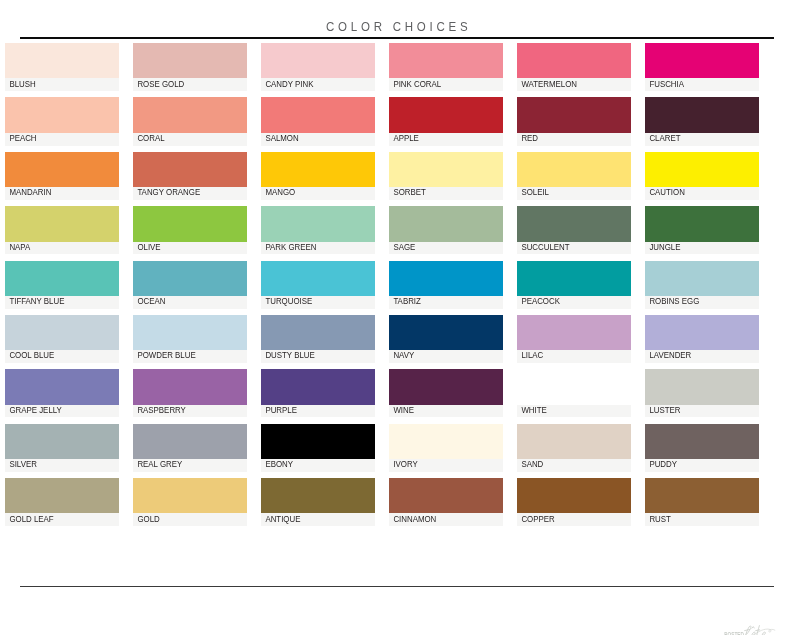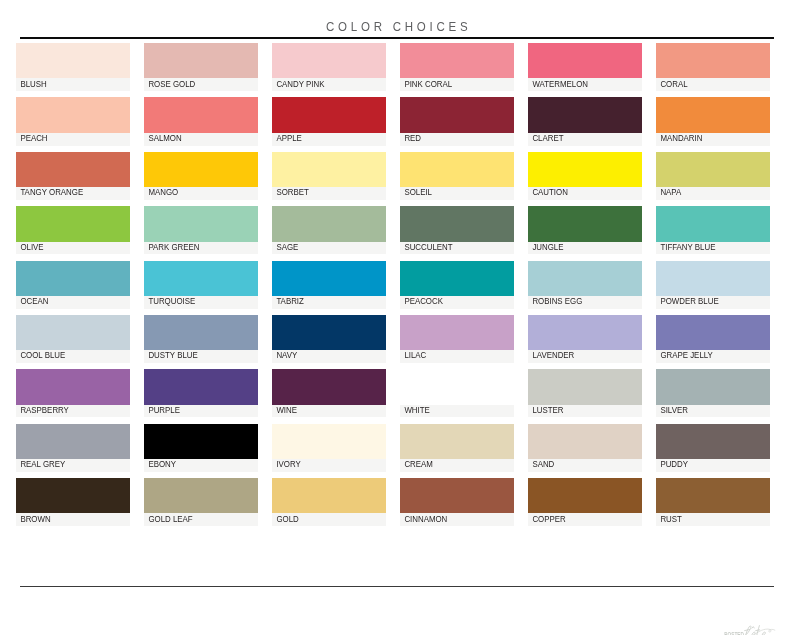--- a/index.html
+++ b/index.html
@@ -3,21 +3,21 @@
 <meta charset="utf-8">
 <title>COLOR CHOICES</title>
 <style>
   html,body{margin:0;padding:0;}
   body{width:794px;height:635px;background:var(--bg,#ffffff);font-family:"Liberation Sans",sans-serif;-webkit-font-smoothing:antialiased;-moz-osx-font-smoothing:grayscale;text-rendering:optimizeLegibility;overflow:hidden;}
   #sheet{position:relative;width:794px;height:517px;background:var(--bg,#ffffff);}
   #title{position:absolute;left:0;top:17.2px;width:794px;text-align:center;color:var(--title-fg,#5e5f61);font-weight:400;}
   #title span{display:inline-block;font-size:12.8px;letter-spacing:4.17px;text-indent:0;padding-left:4.17px;transform:scale3d(0.9,1,1);transform-origin:center center;backface-visibility:hidden;}
   #top-rule{position:absolute;left:20px;top:36.8px;width:754.1px;height:2.35px;background:var(--rule-top,#0c0c0c);}
   #bottom-rule{position:absolute;left:20px;top:585.8px;width:754.1px;height:1.2px;background:var(--rule-bottom,#3a3a3a);}
-  #grid{position:absolute;left:16px;top:43px;width:754.1px;display:grid;grid-template-columns:repeat(6,113.6px);column-gap:14.45px;row-gap:6.2px;}
+  #grid{position:absolute;left:5px;top:43px;width:754.1px;display:grid;grid-template-columns:repeat(6,113.6px);column-gap:14.45px;row-gap:6.2px;}
   .cell{width:113.6px;}
   .chip{height:35.4px;width:100%;}
   .strip{height:12.8px;background:var(--strip-bg,#f5f5f4);display:flex;align-items:center;overflow:hidden;}
   .lbl{font-size:8.35px;color:var(--label-fg,#231f20);letter-spacing:0px;padding-left:4.65px;line-height:1;white-space:nowrap;position:relative;top:-1px;display:inline-block;transform:scale3d(0.945,1,1);transform-origin:left center;backface-visibility:hidden;}
   #logo{position:absolute;left:718px;top:620px;width:62px;height:28px;transform:translateZ(0);backface-visibility:hidden;}
 </style>
 </head>
 <body>
 
 <div id="sheet">
@@ -48,32 +48,38 @@
           <span class="lbl">PINK CORAL</span>
         </div>
       </div>
       <div class="cell">
         <div class="chip" style="background: rgb(240, 102, 128);"></div>
         <div class="strip">
           <span class="lbl">WATERMELON</span>
         </div>
       </div>
       <div class="cell">
+        <div class="chip" style="background: rgb(229, 2, 116);"></div>
+        <div class="strip">
+          <span class="lbl">FUSCHIA</span>
+        </div>
+      </div>
+      <div class="cell">
+        <div class="chip" style="background: rgb(250, 195, 172);"></div>
+        <div class="strip">
+          <span class="lbl">PEACH</span>
+        </div>
+      </div>
+      <div class="cell">
         <div class="chip" style="background: rgb(242, 153, 131);"></div>
         <div class="strip">
           <span class="lbl">CORAL</span>
         </div>
       </div>
       <div class="cell">
-        <div class="chip" style="background: rgb(250, 195, 172);"></div>
-        <div class="strip">
-          <span class="lbl">PEACH</span>
-        </div>
-      </div>
-      <div class="cell">
         <div class="chip" style="background: rgb(242, 122, 120);"></div>
         <div class="strip">
           <span class="lbl">SALMON</span>
         </div>
       </div>
       <div class="cell">
         <div class="chip" style="background: rgb(190, 32, 41);"></div>
         <div class="strip">
           <span class="lbl">APPLE</span>
         </div>
@@ -192,32 +198,32 @@
           <span class="lbl">PEACOCK</span>
         </div>
       </div>
       <div class="cell">
         <div class="chip" style="background: rgb(166, 207, 213);"></div>
         <div class="strip">
           <span class="lbl">ROBINS EGG</span>
         </div>
       </div>
       <div class="cell">
+        <div class="chip" style="background: rgb(198, 211, 219);"></div>
+        <div class="strip">
+          <span class="lbl">COOL BLUE</span>
+        </div>
+      </div>
+      <div class="cell">
         <div class="chip" style="background: rgb(196, 219, 231);"></div>
         <div class="strip">
           <span class="lbl">POWDER BLUE</span>
         </div>
       </div>
       <div class="cell">
-        <div class="chip" style="background: rgb(198, 211, 219);"></div>
-        <div class="strip">
-          <span class="lbl">COOL BLUE</span>
-        </div>
-      </div>
-      <div class="cell">
         <div class="chip" style="background: rgb(134, 153, 179);"></div>
         <div class="strip">
           <span class="lbl">DUSTY BLUE</span>
         </div>
       </div>
       <div class="cell">
         <div class="chip" style="background: rgb(3, 55, 102);"></div>
         <div class="strip">
           <span class="lbl">NAVY</span>
         </div>
@@ -288,53 +294,47 @@
           <span class="lbl">EBONY</span>
         </div>
       </div>
       <div class="cell">
         <div class="chip" style="background: rgb(254, 247, 229);"></div>
         <div class="strip">
           <span class="lbl">IVORY</span>
         </div>
       </div>
       <div class="cell">
-        <div class="chip" style="background: rgb(227, 215, 183);"></div>
-        <div class="strip">
-          <span class="lbl">CREAM</span>
-        </div>
-      </div>
-      <div class="cell">
         <div class="chip" style="background: rgb(224, 210, 197);"></div>
         <div class="strip">
           <span class="lbl">SAND</span>
         </div>
       </div>
       <div class="cell">
         <div class="chip" style="background: rgb(111, 98, 96);"></div>
         <div class="strip">
           <span class="lbl">PUDDY</span>
         </div>
       </div>
       <div class="cell">
-        <div class="chip" style="background: rgb(54, 40, 26);"></div>
-        <div class="strip">
-          <span class="lbl">BROWN</span>
-        </div>
-      </div>
-      <div class="cell">
         <div class="chip" style="background: rgb(174, 166, 133);"></div>
         <div class="strip">
           <span class="lbl">GOLD LEAF</span>
         </div>
       </div>
       <div class="cell">
         <div class="chip" style="background: rgb(237, 203, 121);"></div>
         <div class="strip">
           <span class="lbl">GOLD</span>
+        </div>
+      </div>
+      <div class="cell">
+        <div class="chip" style="background: rgb(125, 105, 51);"></div>
+        <div class="strip">
+          <span class="lbl">ANTIQUE</span>
         </div>
       </div>
       <div class="cell">
         <div class="chip" style="background: rgb(154, 86, 64);"></div>
         <div class="strip">
           <span class="lbl">CINNAMON</span>
         </div>
       </div>
       <div class="cell">
         <div class="chip" style="background: rgb(138, 85, 37);"></div>

